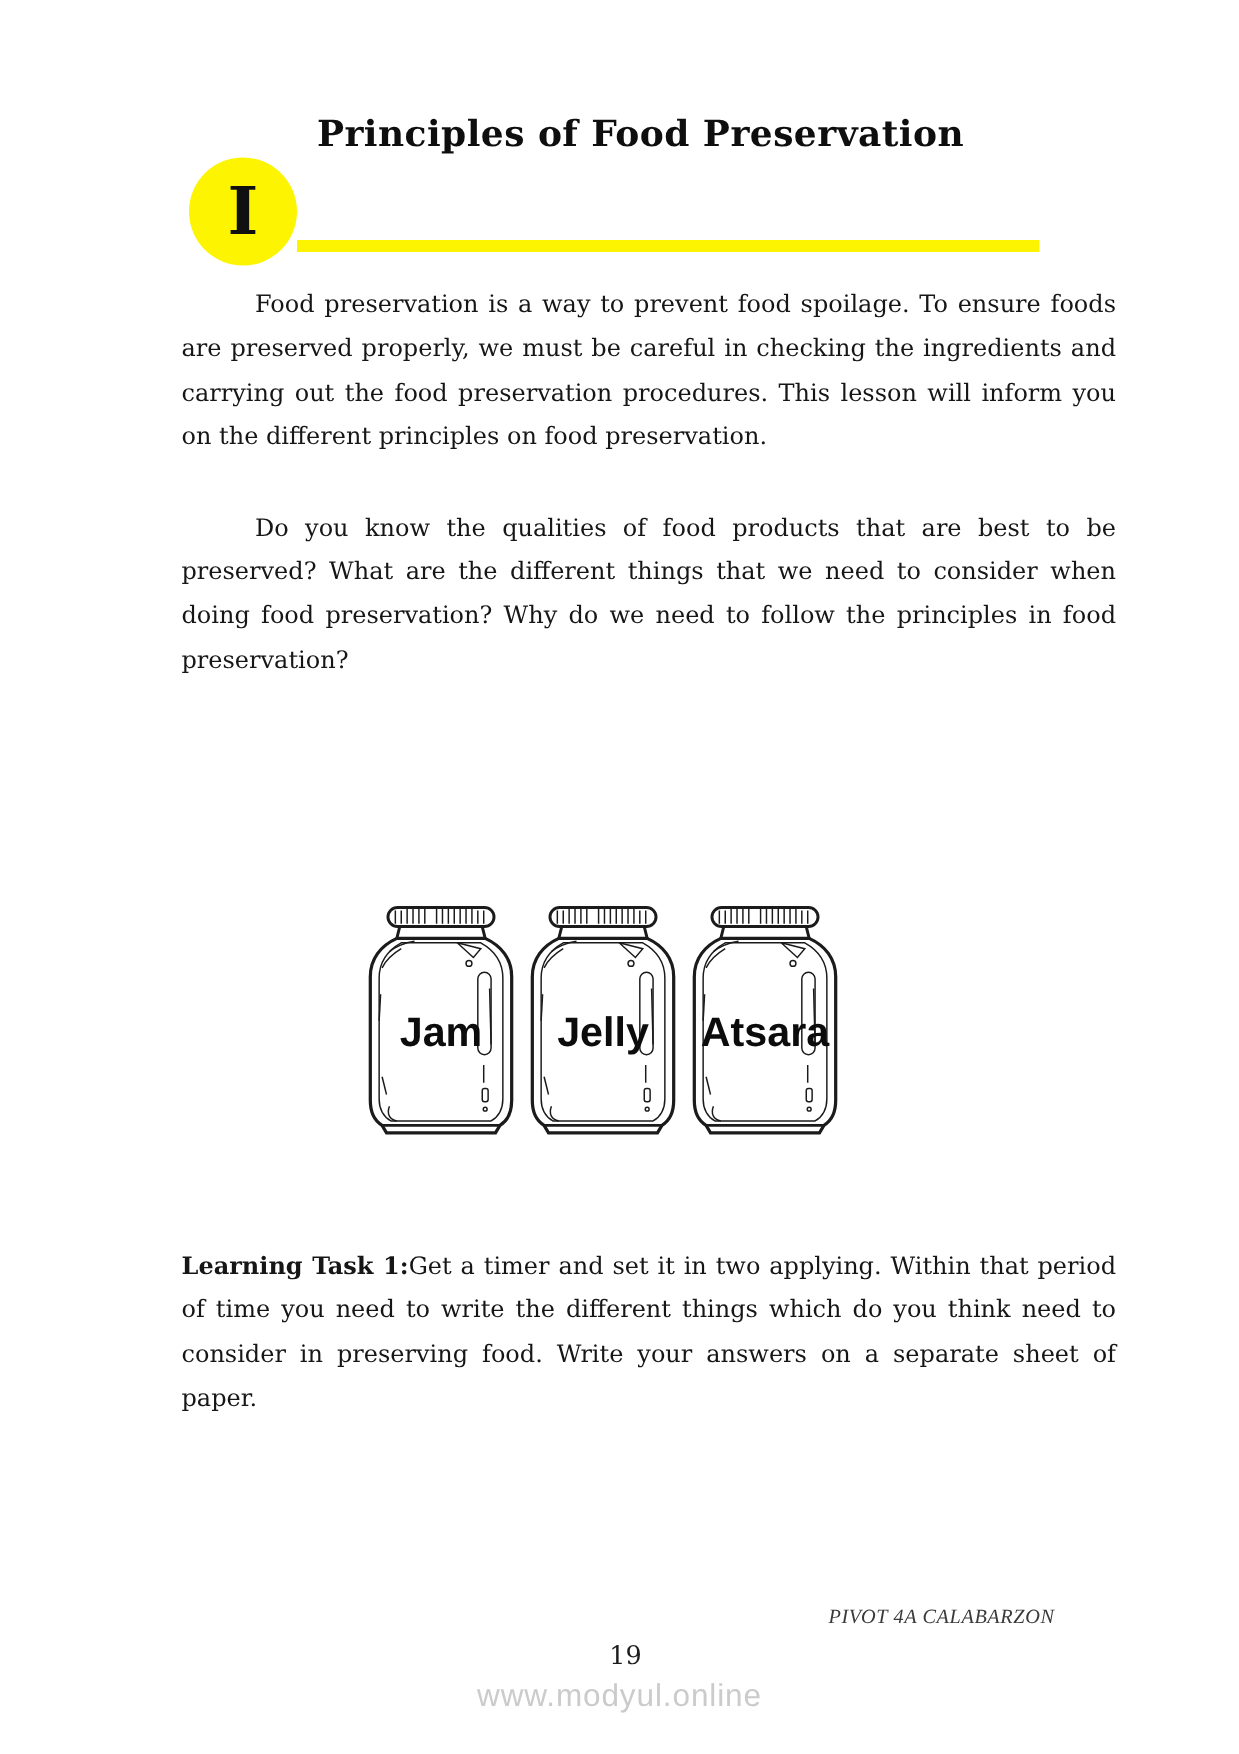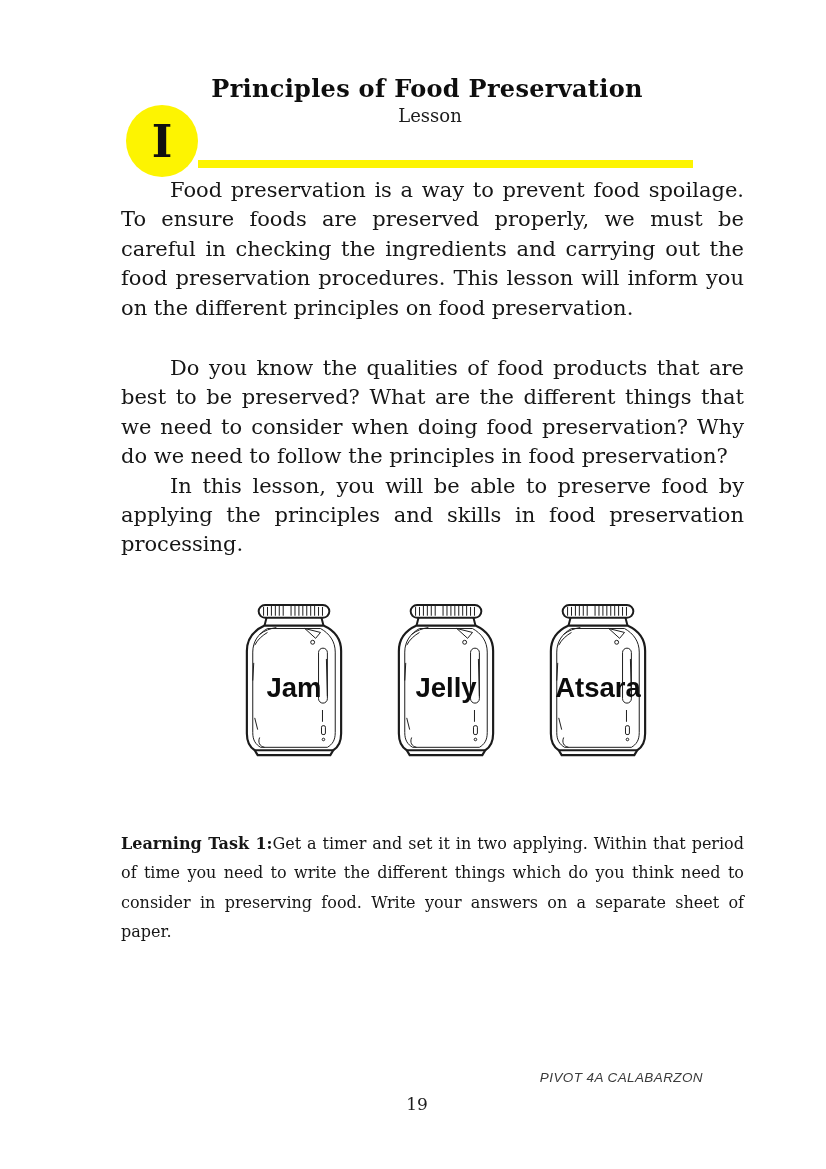--- a/index.html
+++ b/index.html
@@ -29,42 +29,42 @@
     border-radius:50%;background:var(--yellow);
     display:flex;align-items:center;justify-content:center;
     font-size:44px;font-weight:bold;color:#101010;
     font-family:"DejaVu Serif", serif;
   }
   .rule{
     position:absolute;left:198px;top:160px;width:495px;height:8px;
     background:var(--yellow);
   }
   .content{
-    position:absolute;left:121px;top:176px;width:623px;
-    font-size:21px;line-height:29.4px;text-align:justify;
+    position:absolute;left:121px;top:188px;width:623px;
+    font-size:16px;line-height:29.4px;text-align:justify;
   }
   .content p{margin:0;text-indent:49px;}
   .content p.gap{margin-top:31px;}
   .jars{
     position:absolute;left:240px;top:602px;
-    display:flex;gap:44px;
+    display:flex;
   }
   .jar{display:block;overflow:visible;}
   .jar-label{
     font-family:"Liberation Sans", sans-serif;
     font-weight:bold;font-size:28px;fill:#0c0c0c;text-anchor:middle;
   }
   .task{
     position:absolute;left:121px;top:813px;width:623px;
     font-size:16px;line-height:29.4px;text-align:justify;
   }
   .task .task-label{font-weight:bold;}
   .imprint{
     position:absolute;right:123px;top:1070px;
-    font-family:Liberation Sans, sans-serif;font-style:italic;
+    font-family:Liberation Serif, serif;font-style:italic;
     font-size:13.5px;color:#3a3a3a;letter-spacing:0.4px;
   }
   .pagenum{
     position:absolute;left:4px;width:826px;top:1094px;
     text-align:center;font-size:17px;color:#1c1c1c;
   }
   .watermark{
     position:absolute;left:0;width:826px;top:1119px;
     text-align:center;
     font-family:"Liberation Sans", sans-serif;
@@ -100,31 +100,29 @@
           <path d="M88 58 l1 38"></path>
         </g>
       </g>
     </symbol>
   </defs>
 </svg>
 
 <div class="page">
 
   <div class="title">Principles of Food Preservation</div>
-  <div class="subtitle">Lesson</div>
 
   <div class="badge">
     <span>I</span>
   </div>
   <div class="rule"></div>
 
   <div class="content">
     <p>Food preservation is a way to prevent food spoilage.  To ensure foods are preserved properly, we must be careful in checking the ingredients and carrying out the food preservation procedures. This lesson will inform you on the different principles on food preservation.</p>
     <p class="gap">Do you know the qualities of food products that are best to be preserved? What are the different things that we need to consider when doing food preservation? Why do we need to follow the principles in food preservation?</p>
-    <p>In this lesson, you will be able to preserve food by applying the principles and skills in food preservation processing.</p>
   </div>
 
   <div class="jars">
     <svg class="jar" width="108" height="163" viewBox="0 0 110 166">
       <use href="#jarShape"></use>
       <text class="jar-label" x="55" y="97">Jam</text>
     </svg>
     <svg class="jar" width="108" height="163" viewBox="0 0 110 166">
       <use href="#jarShape"></use>
       <text class="jar-label" x="55" y="97">Jelly</text>
@@ -132,14 +130,15 @@
     <svg class="jar" width="108" height="163" viewBox="0 0 110 166">
       <use href="#jarShape"></use>
       <text class="jar-label" x="55" y="97">Atsara</text>
     </svg>
   </div>
 
   <p class="task"><span class="task-label">Learning Task 1:</span><span>Get a timer and set it in two applying.  Within that period of time you need to write the different things which do you think need to consider in preserving food. Write your answers on a separate sheet of paper.</span></p>
 
   <div class="imprint">PIVOT 4A CALABARZON</div>
   <div class="pagenum">19</div>
+  <div class="watermark">www.modyul.online</div>
 
 </div>
 
 </body></html>

